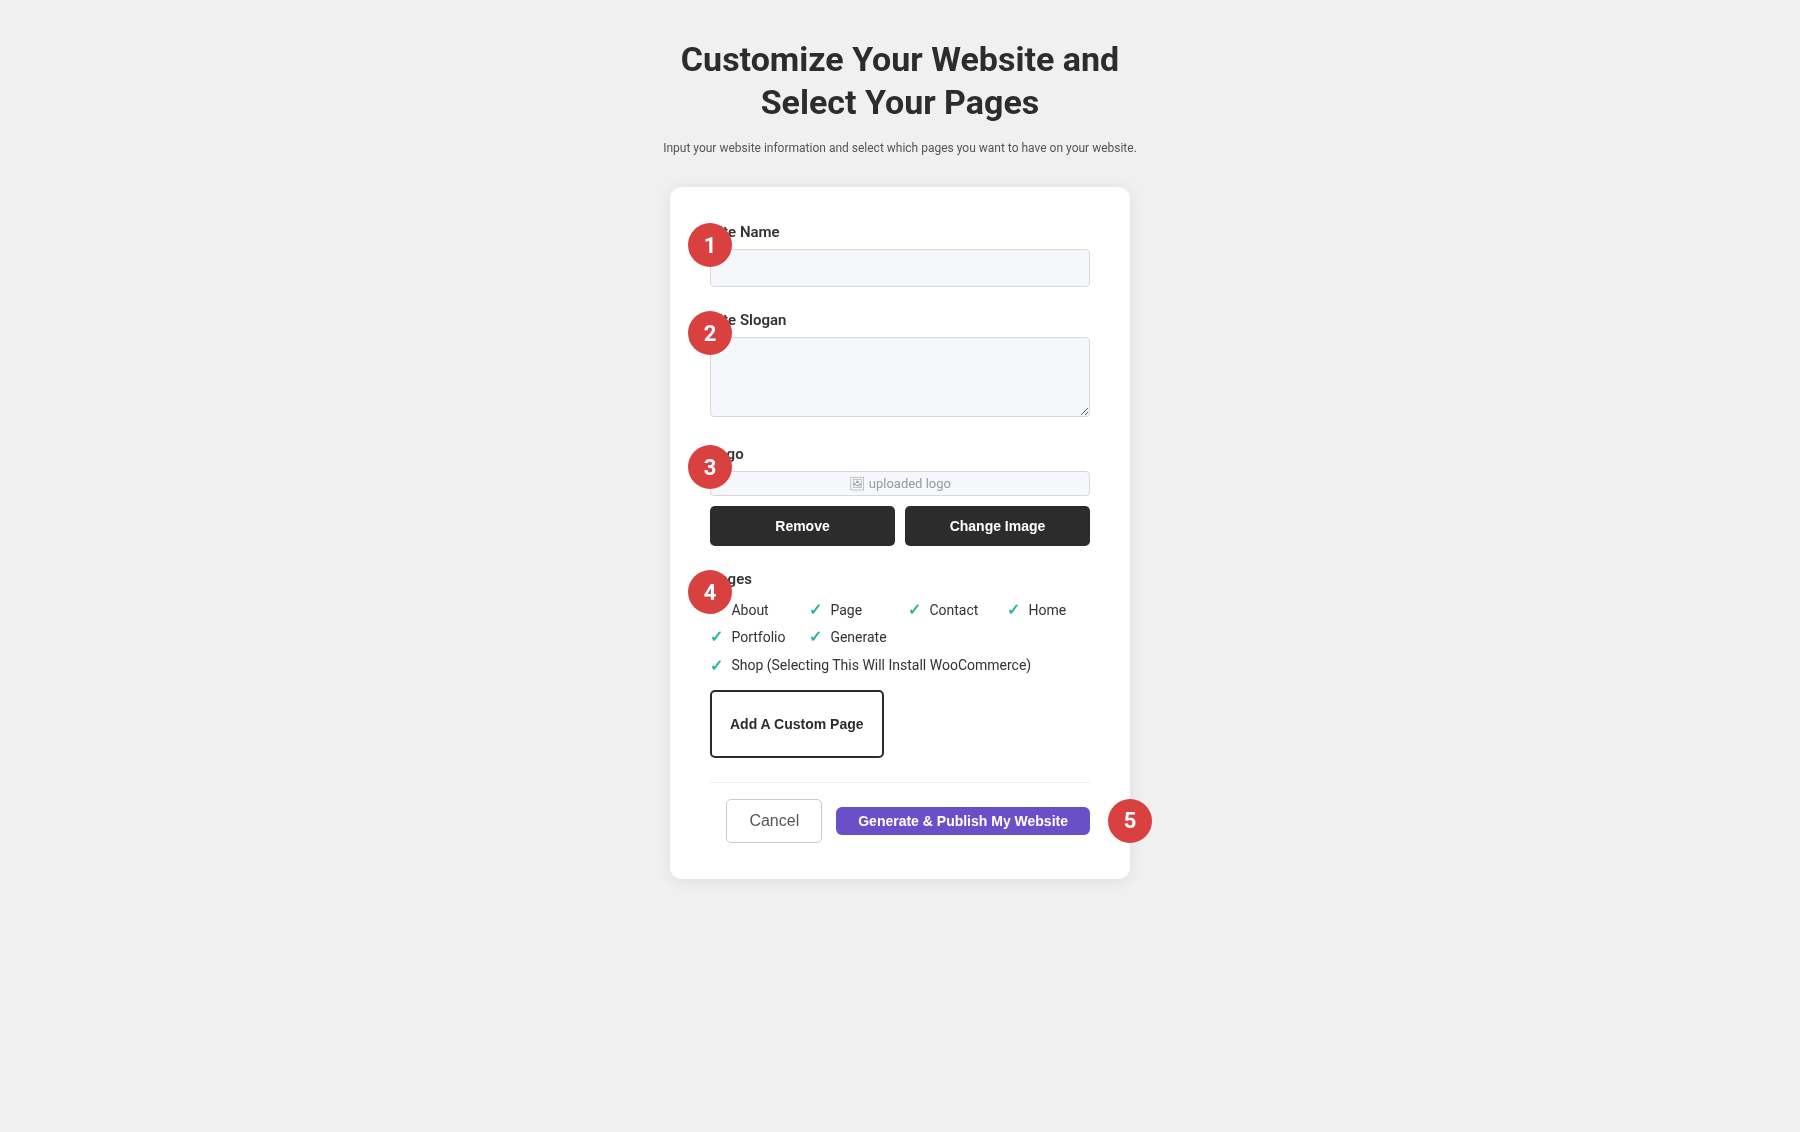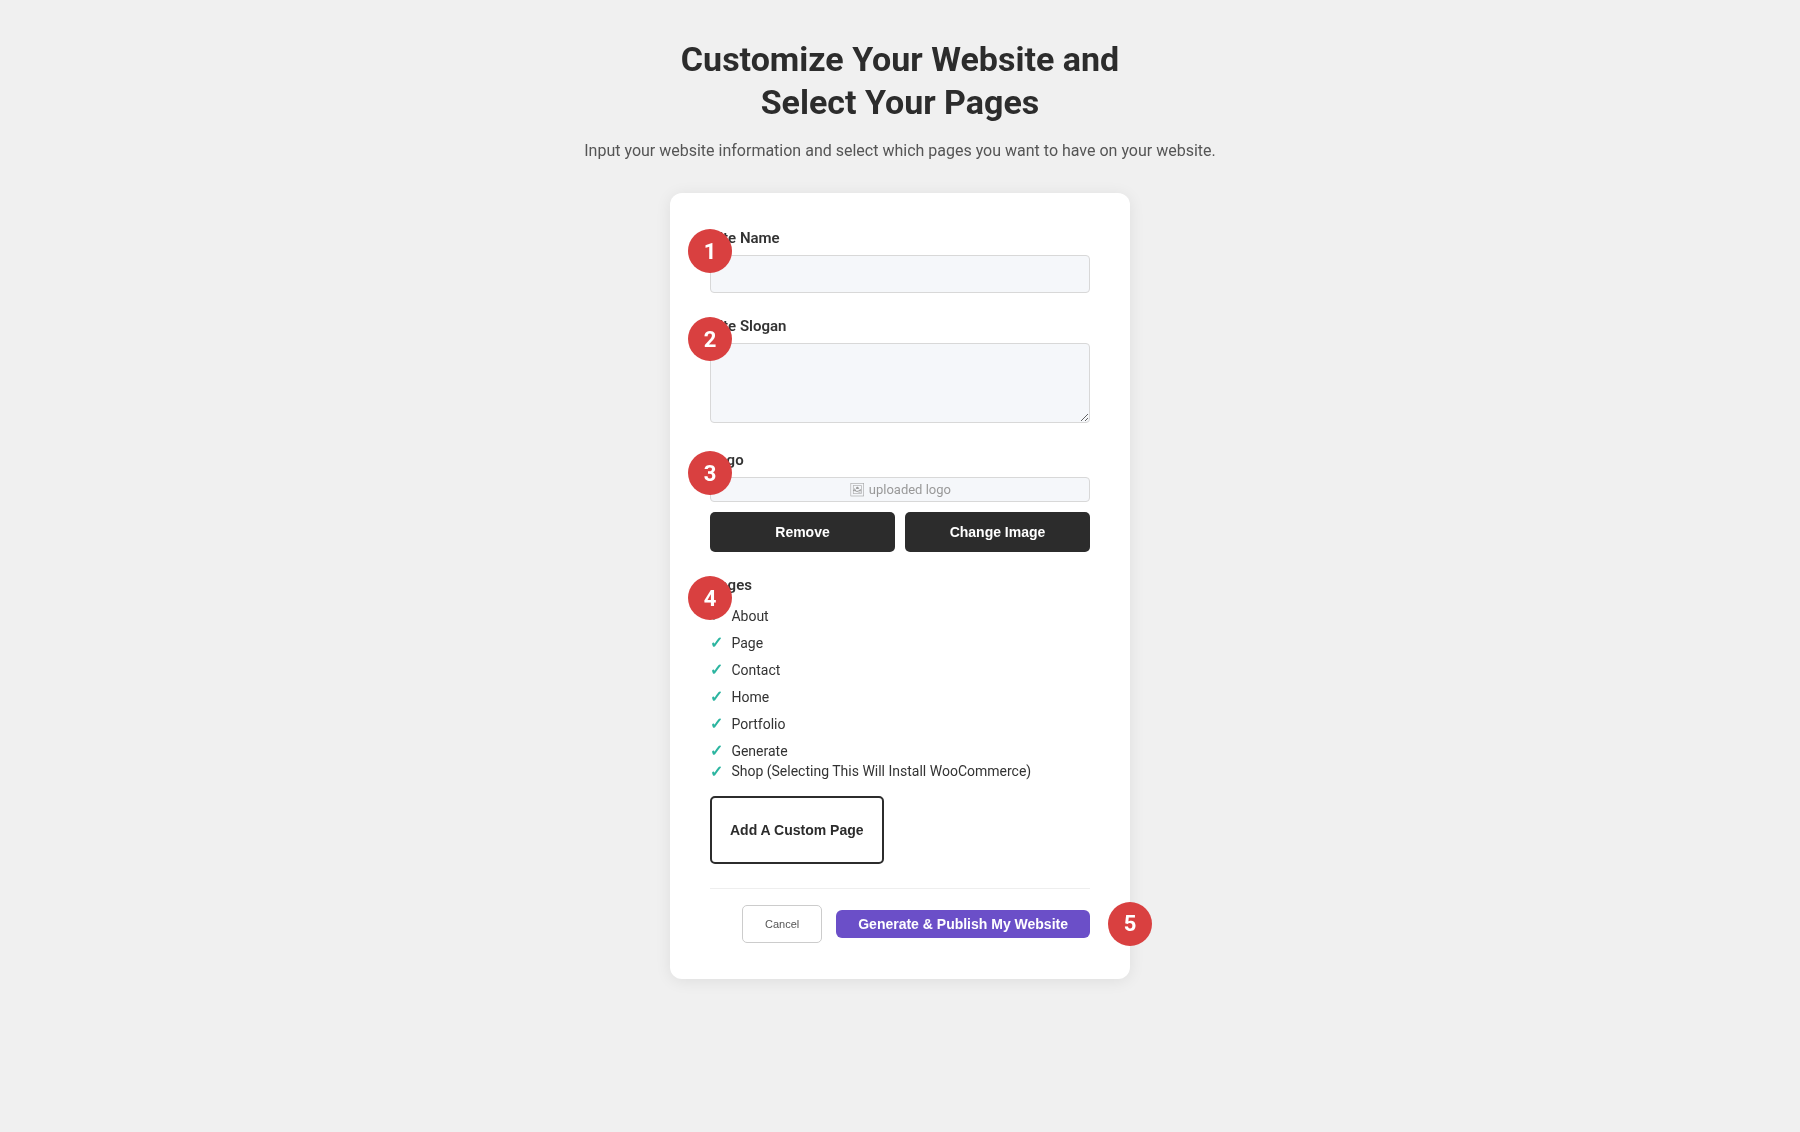--- a/index.html
+++ b/index.html
@@ -28,21 +28,21 @@
 
     .page-title {
       font-size: 34px;
       font-weight: 700;
       color: #2c2c2c;
       line-height: 1.25;
       margin-bottom: 16px;
     }
 
     .page-subtitle {
-      font-size: 16px;
+      font-size: 12px;
       color: #555;
       line-height: 1.5;
     }
 
     .card {
       background: #ffffff;
       border-radius: 12px;
       box-shadow: 0 2px 16px rgba(0,0,0,0.08);
       width: 460px;
       padding: 36px 40px 36px 40px;
@@ -145,23 +145,23 @@
     .pages-label {
       font-size: 15px;
       font-weight: 600;
       color: #333;
       margin-bottom: 12px;
       display: block;
     }
 
     .pages-grid {
       display: grid;
-      grid-template-columns: 1fr;
+      grid-template-columns: 1fr 1fr 1fr 1fr;
       gap: 8px 16px;
-      margin-bottom: 2px;
+      margin-bottom: 10px;
     }
 
     .page-item {
       display: flex;
       align-items: center;
       gap: 8px;
       font-size: 14px;
       color: #333;
     }
 
@@ -204,21 +204,21 @@
       margin-top: 10px;
       padding-top: 16px;
       border-top: 1px solid #eee;
     }
 
     .btn-cancel {
       background: white;
       border: 1px solid #ccc;
       border-radius: 5px;
       padding: 12px 22px;
-      font-size: 11px;
+      font-size: 16px;
       color: #555;
       cursor: pointer;
     }
 
     .btn-publish {
       background: #6b4fc8;
       color: white;
       border: none;
       border-radius: 6px;
       padding: 6px 22px;

